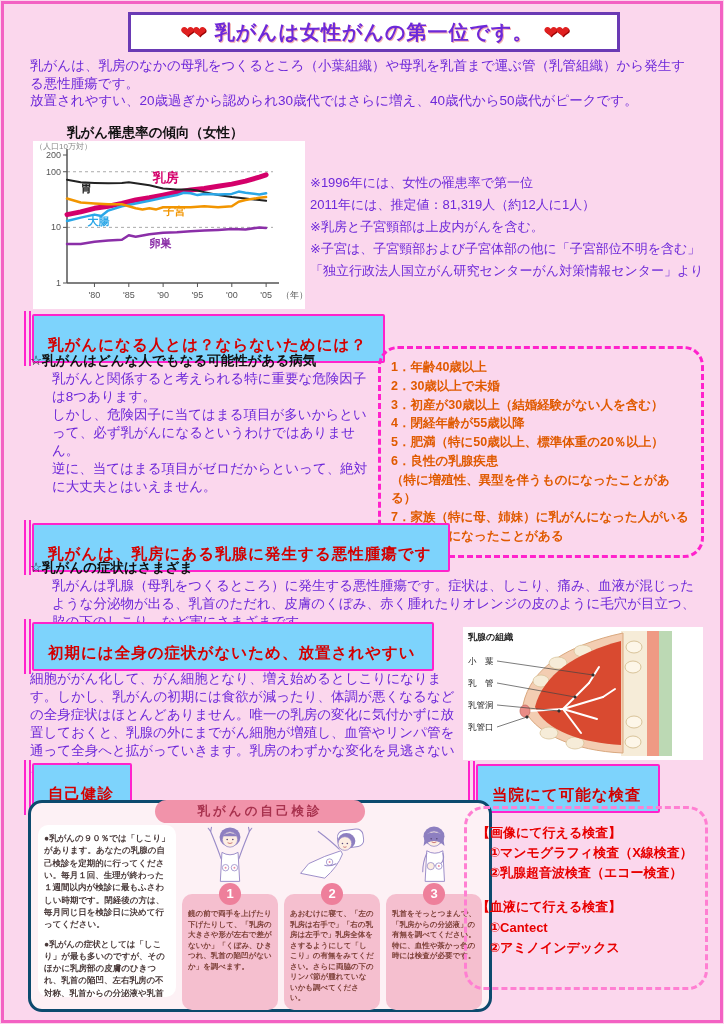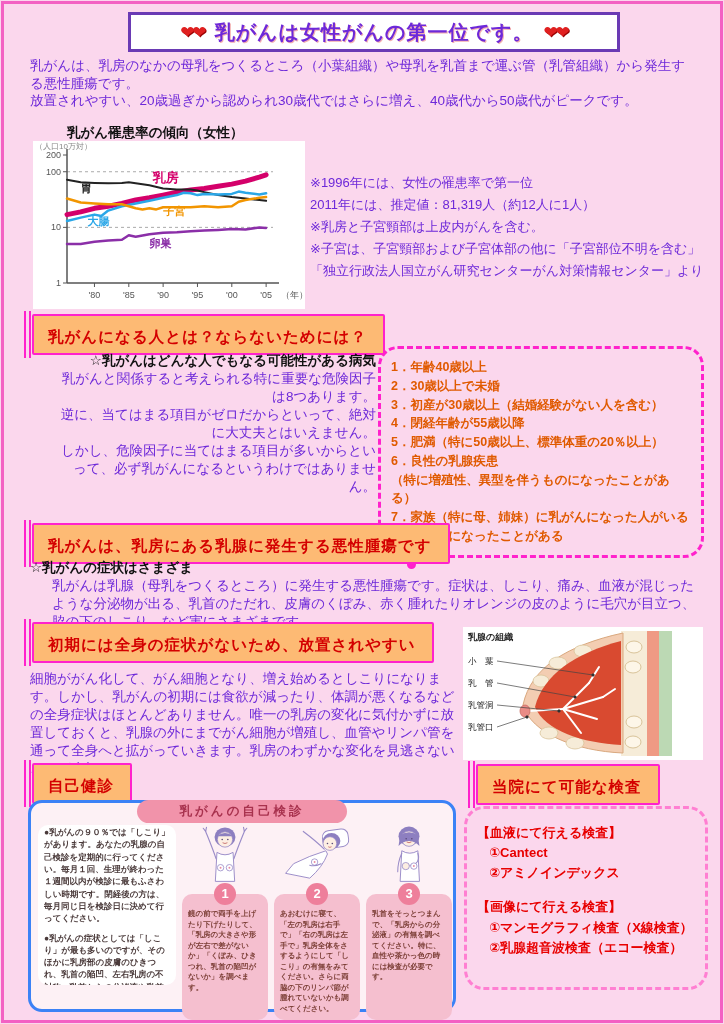--- a/index.html
+++ b/index.html
@@ -20,22 +20,22 @@
   .main-header .ttl{
     color:#6d28d9;font-weight:bold;font-size:20px;letter-spacing:1px;
     text-shadow:1px 1px 0 #f3b0b0;
   }
   .hearts{color:#e02020;font-size:17px;letter-spacing:-2px;text-shadow:1px 1px 0 #900;}
   
   .btext{color:#6d28d9;font-weight:normal;font-size:13.5px;line-height:17.5px;}
   .sub{color:#111;font-weight:bold;font-size:13.5px;}
   
   .hbox{
-    display:inline-block;background:#fdba74;border:2px solid #ff22cc;border-radius:2px;
-    padding:11px 16px 5px 14px;color:#d40000;font-weight:bold;font-size:15.5px;
+    display:inline-block;background:#7dd3fc;border:2px solid #ff22cc;border-radius:2px;
+    padding:19px 16px 5px 14px;color:#d40000;font-weight:bold;font-size:15.5px;
     position:relative;letter-spacing:1px;
   }
   .hbox::before{
     content:"";position:absolute;left:-10px;top:-5px;bottom:-5px;width:0;
     border-left:7px double #ff22cc;
   }
   
   .risk-box{
     left:378px;top:346px;width:326px;
     border:3px dashed #ff22cc;border-radius:20px;
@@ -54,32 +54,32 @@
   
   .clinic-box{
     left:464px;top:806px;width:244px;height:184px;box-sizing:border-box;
     border:3px dashed #ff7fd2;border-radius:20px;
     padding:14px 10px;color:#e80000;font-weight:bold;font-size:13px;line-height:1.55;
   }
   .clinic-box .grp{margin-bottom:14px;}
   .clinic-box .itm{margin-left:12px;}
   
   .poster{
-    left:28px;top:800px;width:428px;height:212px;box-sizing:border-box;
-    background:#fdf1f5;border:3px solid #3b82f6;border-radius:14px;
+    left:28px;top:800px;width:464px;height:212px;box-sizing:border-box;
+    background:#fdf1f5;border:3px solid #0c4a6e;border-radius:14px;
   }
   .poster-banner{
     width:210px;margin:-3px auto 2px auto;background:#f193aa;border-radius:14px;
     text-align:center;color:#a8324e;font-weight:bold;font-size:12.5px;
     letter-spacing:3px;padding:3px 0;
   }
   .poster-row{display:flex;gap:6px;padding:0 7px;}
   .poster-text{
     width:126px;flex:none;background:#fff;border-radius:10px;
-    padding:1px 6px;font-size:8.5px;font-weight:bold;color:#4a3a3a;line-height:1.45;
+    padding:7px 6px;font-size:8.5px;font-weight:bold;color:#4a3a3a;line-height:1.45;
     height:158px;overflow:hidden;
   }
   .poster-text p{margin:0 0 7px 0;}
   .stepcol{flex:1;display:flex;flex-direction:column;align-items:stretch;}
   .fig{height:58px;display:flex;justify-content:center;}
   .step-num{
     width:22px;height:22px;border-radius:50%;background:#ee7f9b;color:#fff;
     font-weight:bold;font-size:13px;text-align:center;line-height:22px;
     margin:0 auto -11px auto;position:relative;z-index:2;
   }
@@ -150,26 +150,26 @@
   <div>※1996年には、女性の罹患率で第一位</div>
   <div>2011年には、推定値：81,319人（約12人に1人）</div>
   <div>※乳房と子宮頸部は上皮内がんを含む。</div>
   <div>※子宮は、子宮頸部および子宮体部の他に「子宮部位不明を含む」</div>
   <div>「独立行政法人国立がん研究センターがん対策情報センター」より</div>
 </div>
 
 <div class="abs" style="left:32px;top:314px;">
   <span class="hbox">乳がんになる人とは？ならないためには？</span>
 </div>
-<div class="abs" style="left:30px;top:352px;width:346px;text-align:right;">
+<div class="abs" style="left:30px;top:352px;width:346px;">
   <div class="sub">☆乳がんはどんな人でもなる可能性がある病気</div>
   <div class="btext" style="padding-left:22px;line-height:18px;">
     <div>乳がんと関係すると考えられる特に重要な危険因子は8つあります。</div>
+    <div>しかし、危険因子に当てはまる項目が多いからといって、必ず乳がんになるというわけではありません。</div>
     <div>逆に、当てはまる項目がゼロだからといって、絶対に大丈夫とはいえません。</div>
-    <div>しかし、危険因子に当てはまる項目が多いからといって、必ず乳がんになるというわけではありません。</div>
   </div>
 </div>
 
 <div class="abs risk-box">
   <div>1．年齢40歳以上</div>
   <div>2．30歳以上で未婚</div>
   <div>3．初産が30歳以上（結婚経験がない人を含む）</div>
   <div>4．閉経年齢が55歳以降</div>
   <div>5．肥満（特に50歳以上、標準体重の20％以上）</div>
   <div>6．良性の乳腺疾患</div>
@@ -323,22 +323,22 @@
         </svg>
       </div>
       <div class="step-num">3</div>
       <div class="step-box">乳首をそっとつまんで、「乳房からの分泌液」の有無を調べてください。特に、血性や茶かっ色の時には検査が必要です。</div>
     </div>
   </div>
 </div>
 
 <div class="abs clinic-box">
   <div class="grp">
+    <div>【画像にて行える検査】</div>
+    <div class="itm">①マンモグラフィ検査（X線検査）</div>
+    <div class="itm">②乳腺超音波検査（エコー検査）</div>
+  </div>
+  <div class="grp">
     <div>【血液にて行える検査】</div>
     <div class="itm">①Cantect</div>
     <div class="itm">②アミノインデックス</div>
   </div>
-  <div class="grp">
-    <div>【画像にて行える検査】</div>
-    <div class="itm">①マンモグラフィ検査（X線検査）</div>
-    <div class="itm">②乳腺超音波検査（エコー検査）</div>
-  </div>
 </div>
 
 </body></html>

